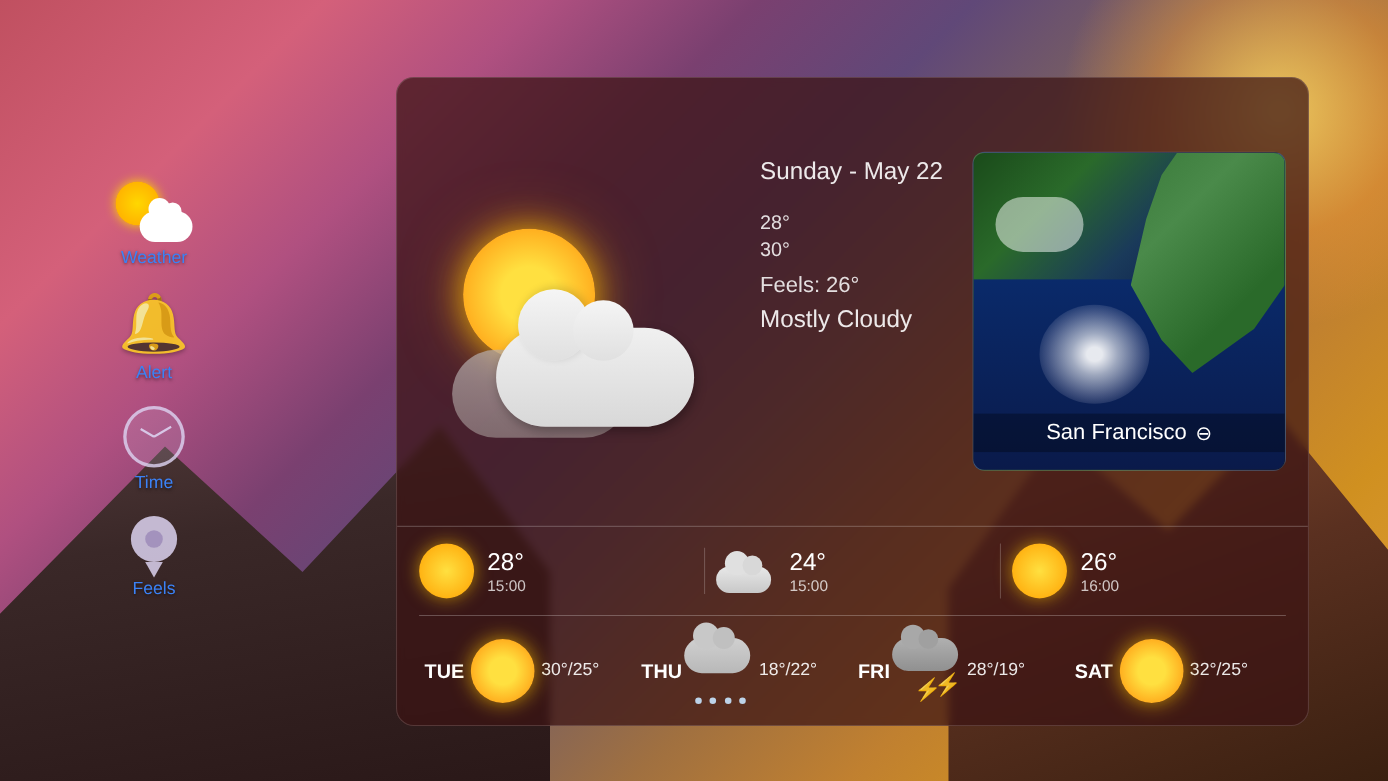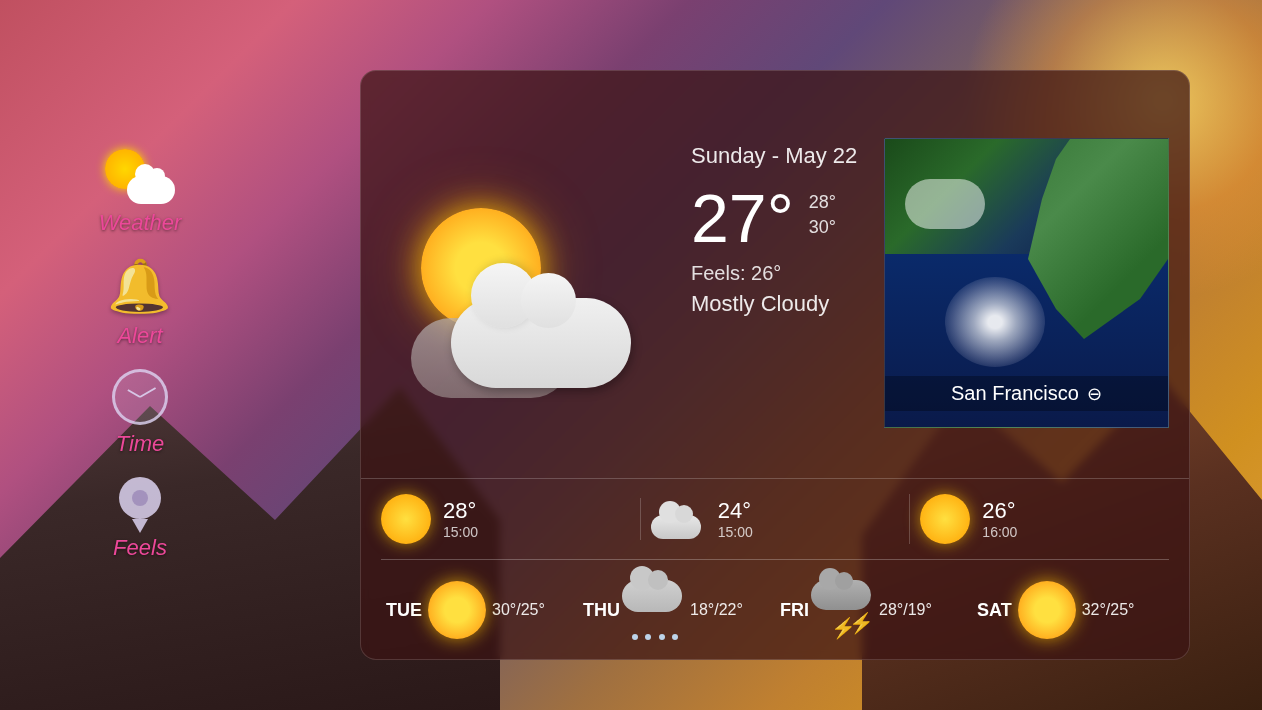--- a/index.html
+++ b/index.html
@@ -90,25 +90,24 @@
 
     .sidebar-item {
       display: flex;
       flex-direction: column;
       align-items: center;
       gap: 6px;
       cursor: pointer;
     }
 
     .sidebar-label {
-      color: #ec4899;
-      font-size: 22px;
+      color: #3b82f6;
+      font-size: 16px;
       font-weight: 500;
       text-shadow: 0 1px 3px rgba(0,0,0,0.5);
-      font-style: italic;
     }
 
     
     .weather-icon-sidebar {
       position: relative;
       width: 70px;
       height: 55px;
     }
     .wi-sun {
       position: absolute;
@@ -453,21 +452,21 @@
       color: rgba(255,255,255,0.75);
     }
 
     
     .satellite-map {
       width: 285px;
       height: 290px;
       position: absolute;
       top: 20px;
       right: 20px;
-      border-radius: 0;
+      border-radius: 11px;
       overflow: hidden;
       background: linear-gradient(135deg, #1a4a1a 0%, #2a6a2a 20%, #1a3a5a 40%, #0a1a4a 60%, #0a0a2a 80%, #050510 100%);
       border: 1px solid rgba(255,255,255,0.2);
     }
 
     
     .sat-continent {
       position: absolute;
       top: 0;
       right: 0;
@@ -780,21 +779,20 @@
       <div class="big-weather-icon">
         <div class="big-sun"></div>
         <div class="big-cloud-shadow"></div>
         <div class="big-cloud-main"></div>
       </div>
     </div>
 
     <div class="widget-info">
       <div class="date-text">Sunday - May 22</div>
       <div class="temp-row">
-        <div class="temp-main">27°</div>
         <div class="temp-minmax">
           <span class="temp-high">28°</span>
           <span class="temp-low">30°</span>
         </div>
       </div>
       <div class="feels-like">Feels: 26°</div>
       <div class="condition">Mostly Cloudy</div>
     </div>
 
     <div class="satellite-map">

